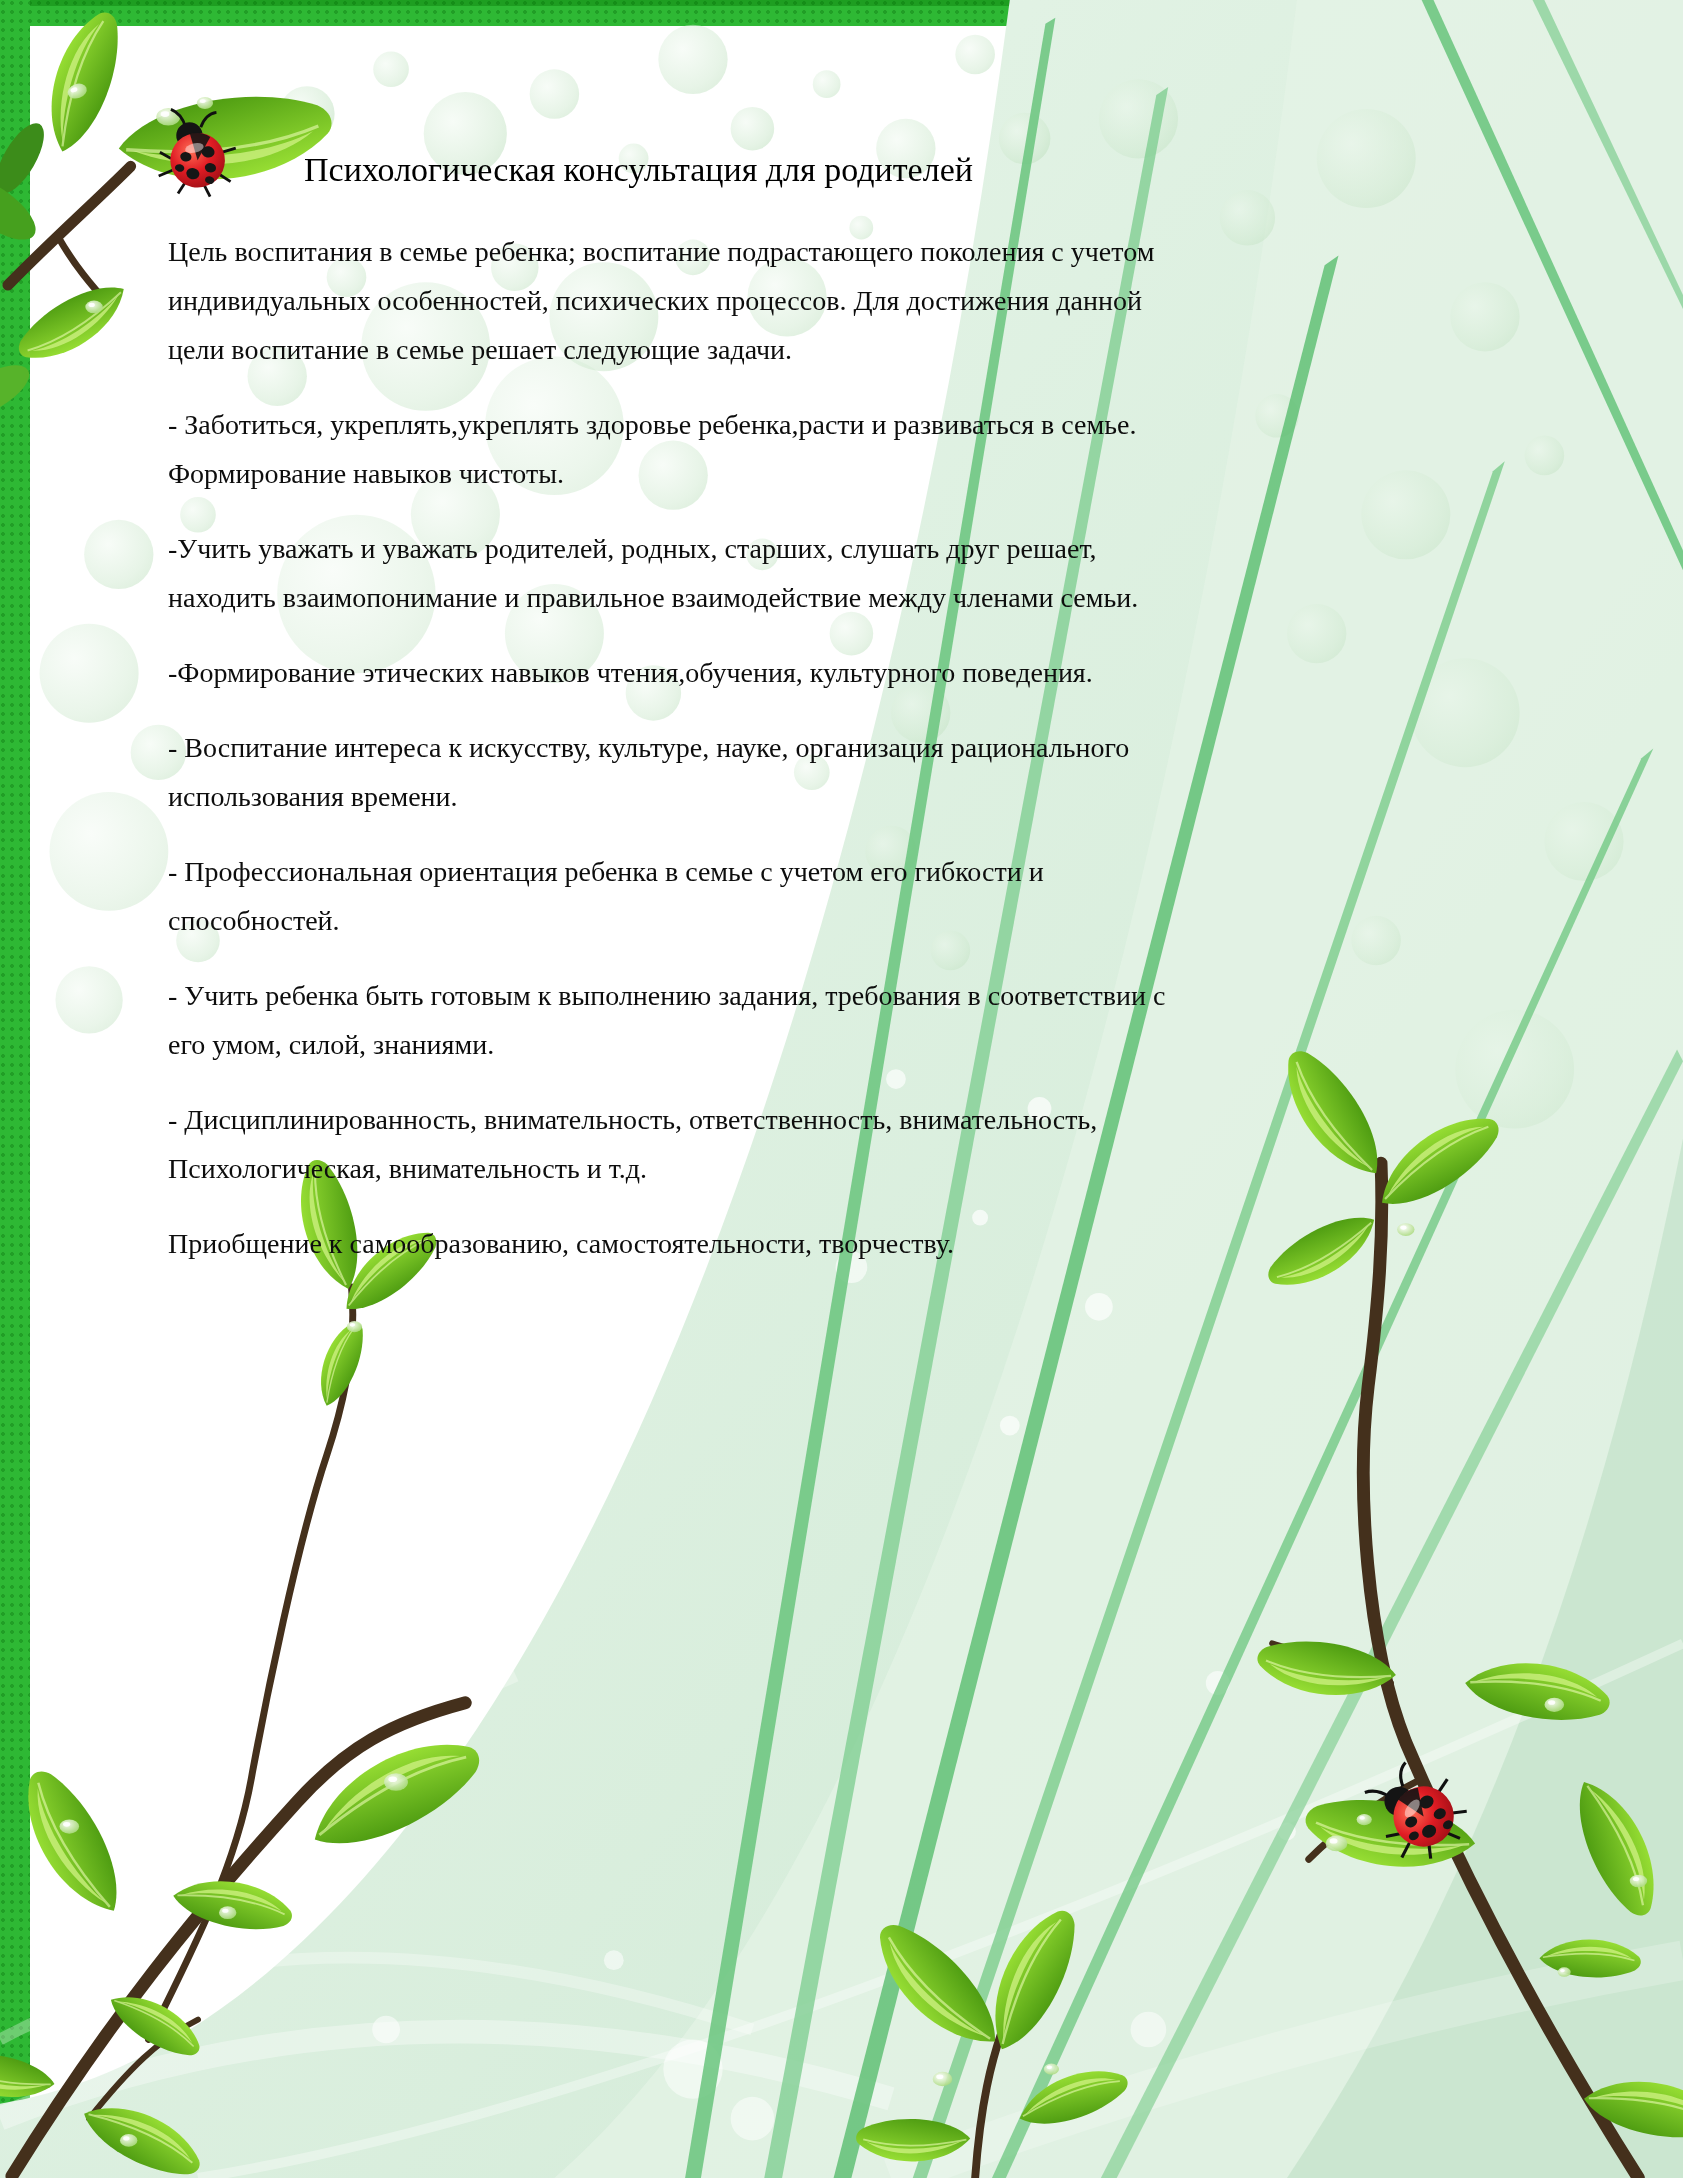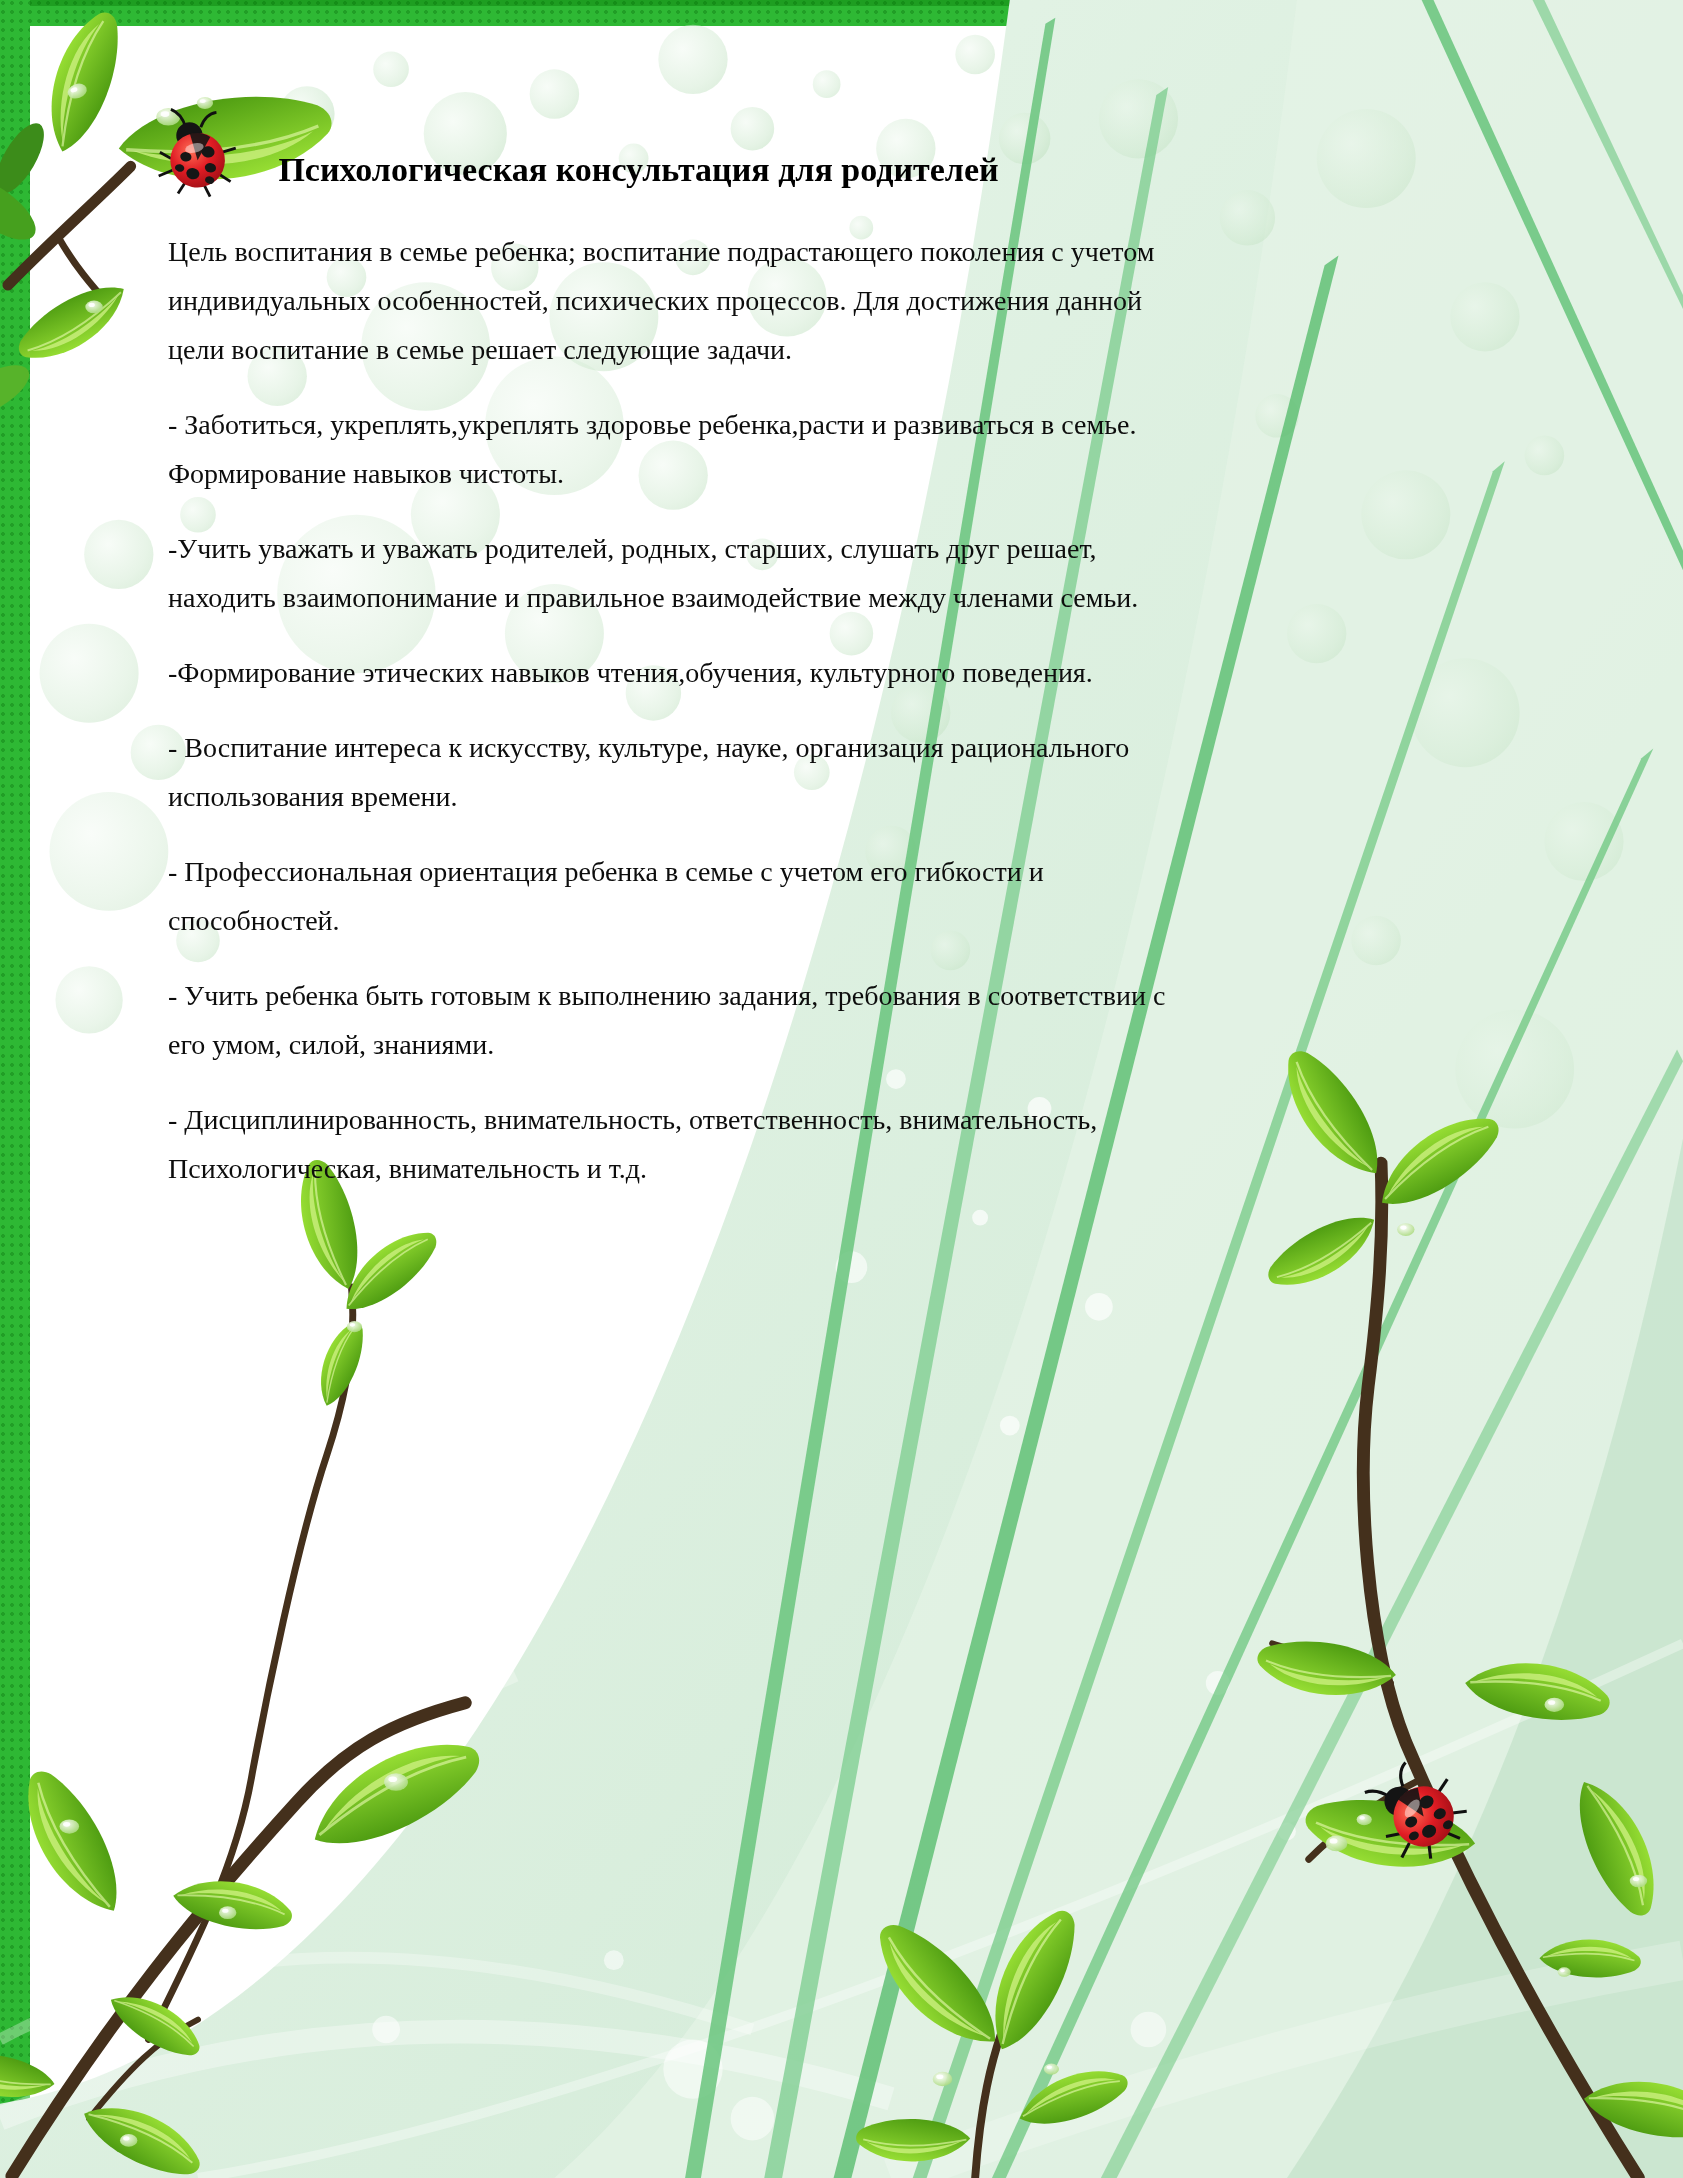--- a/index.html
+++ b/index.html
@@ -12,21 +12,21 @@
   .frame.top{left:0;top:0;width:1683px;height:26px;
              box-shadow:inset 0 6px 0 rgba(0,110,0,.35);}
   .frame.left{left:0;top:0;width:30px;height:2178px;}
   .frame.right-wide{right:0;top:0;width:50px;height:1148px;}
   .frame.right-thin{right:0;top:1148px;width:20px;height:1030px;}
   .frame.bottom{left:0;bottom:0;width:1683px;height:18px;}
   
   .art{position:absolute;left:0;top:0;width:1683px;height:2178px;z-index:2;}
   
   .content{position:absolute;left:168px;top:150px;width:1010px;z-index:3;color:#0d0d0d;}
-  .title{font-size:34px;font-weight:bold;line-height:1.2;text-align:center;
+  .title{font-size:34px;font-weight:normal;line-height:1.2;text-align:center;
          margin:0 69px 36px 0;color:#000;}
   .content p{font-size:28px;line-height:49px;margin:0 0 26px 0;}
 </style>
 </head>
 <body>
 
 <div class="page">
 
   <div class="frame top"></div>
   <div class="frame left"></div>
@@ -256,15 +256,16 @@
   <div class="content">
     <h1 class="title">Психологическая консультация для родителей</h1>
     <p>Цель воспитания в семье ребенка; воспитание подрастающего поколения с учетом индивидуальных особенностей, психических процессов. Для достижения данной цели воспитание в семье решает следующие задачи.</p>
     <p>- Заботиться, укреплять,укреплять здоровье ребенка,расти и развиваться в семье. Формирование навыков чистоты.</p>
     <p>-Учить уважать и уважать родителей, родных, старших, слушать друг решает, находить взаимопонимание и правильное взаимодействие между членами семьи.</p>
     <p>-Формирование этических навыков чтения,обучения, культурного поведения.</p>
     <p>- Воспитание интереса к искусству, культуре, науке, организация рационального использования времени.</p>
     <p>- Профессиональная ориентация ребенка в семье с учетом его гибкости и способностей.</p>
     <p>- Учить ребенка быть готовым к выполнению задания, требования в соответствии с его умом, силой, знаниями.</p>
     <p>- Дисциплинированность, внимательность, ответственность, внимательность, Психологическая, внимательность и т.д.</p>
+    <p>Приобщение к самообразованию, самостоятельности, творчеству.</p>
   </div>
 </div>
 
 
 </body></html>

